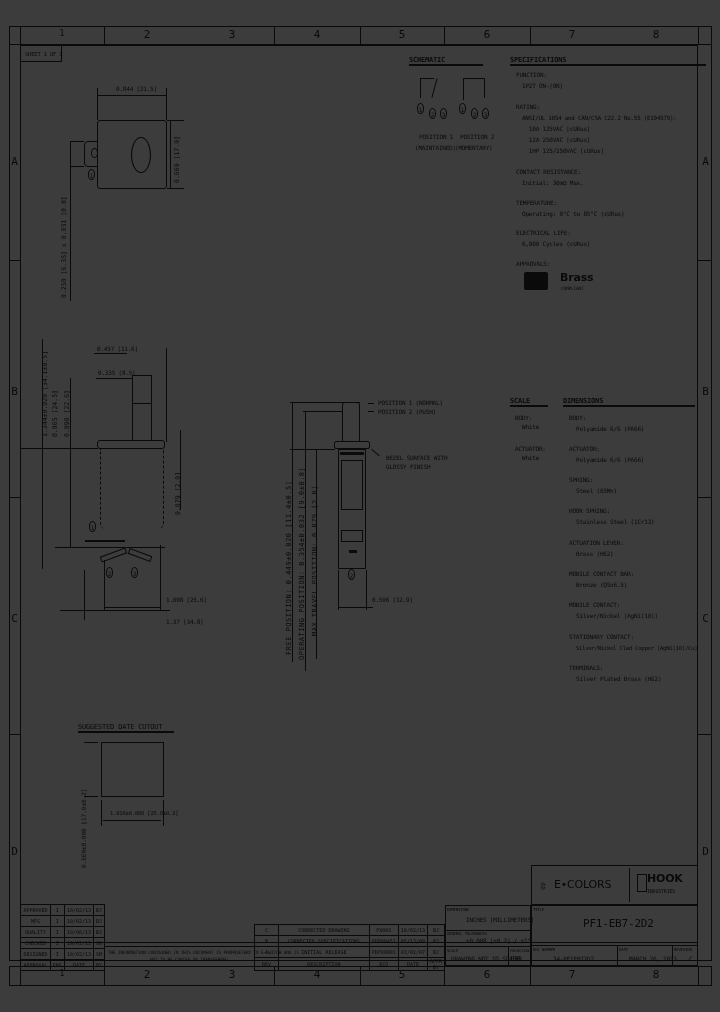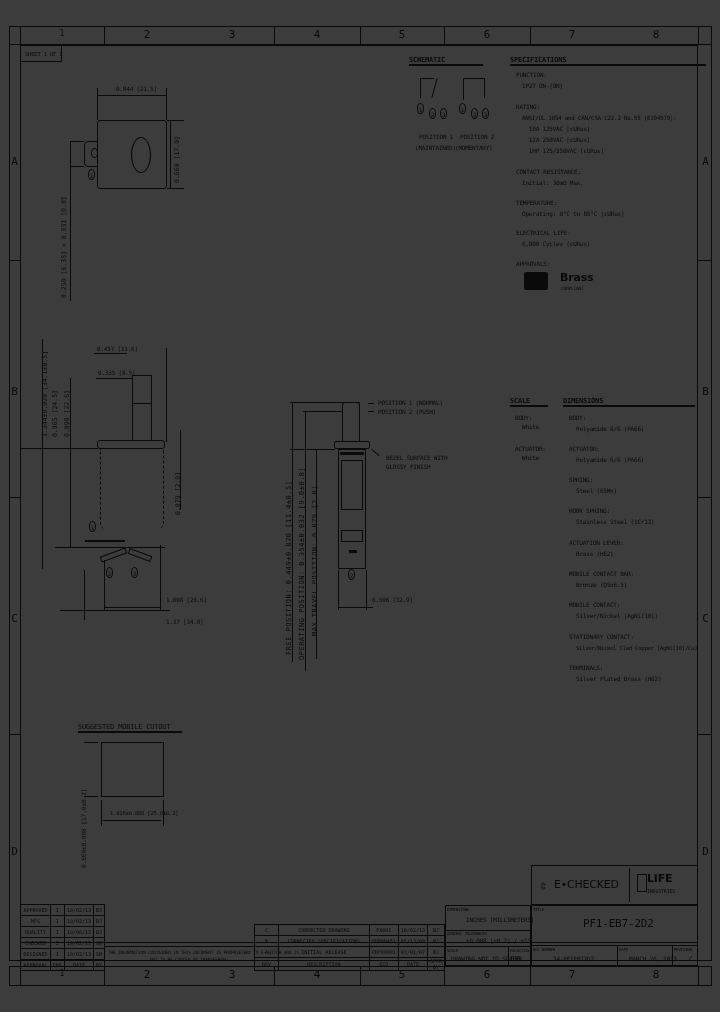--- a/index.html
+++ b/index.html
@@ -155,21 +155,21 @@
   <div class="vt" style="left:285px;top:655px;font-size:7px;letter-spacing:0.5px;">FREE POSITION: 0.449±0.020 [11.4±0.5]</div>
   <div class="vt" style="left:298px;top:660px;font-size:7px;letter-spacing:0.5px;">OPERATING POSITION: 0.354±0.032 [9.0±0.8]</div>
   <div class="vt" style="left:311px;top:636px;font-size:7px;letter-spacing:0.5px;">MAX TRAVEL POSITION: 0.079 [2.0]</div>
   <div class="ln" style="left:338px;top:607px;width:35px;height:1px;"></div>
   <div class="ln" style="left:338px;top:570px;width:1px;height:40px;"></div>
   <div class="ln" style="left:366px;top:570px;width:1px;height:40px;"></div>
   <div class="t" style="left:372px;top:596px;font-size:6px;">0.506 [12.9]</div>
 </div>
 
 <div>
-  <div class="t under" style="left:78px;top:723px;font-size:7px;padding-right:12px;">SUGGESTED MOBILE CUTOUT</div>
+  <div class="t under" style="left:78px;top:723px;font-size:7px;padding-right:12px;">SUGGESTED DATE CUTOUT</div>
   <div class="box" style="left:101px;top:742px;width:63px;height:55px;"></div>
   <div class="ln" style="left:84px;top:742px;width:14px;height:1px;"></div>
   <div class="ln" style="left:84px;top:796px;width:14px;height:1px;"></div>
   <div class="ln" style="left:101px;top:800px;width:1px;height:26px;"></div>
   <div class="ln" style="left:163px;top:800px;width:1px;height:26px;"></div>
   <div class="ln" style="left:103px;top:820px;width:58px;height:1px;"></div>
   <div class="t" style="left:110px;top:809px;font-size:5.5px;">1.016±0.008 [25.8±0.2]</div>
   <div class="vt" style="left:80px;top:868px;font-size:6px;">0.669±0.008 [17.0±0.2]</div>
 </div>
 
@@ -329,23 +329,23 @@
   <div class="t" style="left:447px;top:930px;font-size:4px;">GENERAL TOLERANCES</div>
   <div class="t" style="left:466px;top:937px;font-size:6px;">±0.008 [±0.2] / ±1°</div>
   <div class="t" style="left:447px;top:947px;font-size:4px;">SCALE</div>
   <div class="t" style="left:451px;top:955px;font-size:6px;">DRAWING NOT TO SCALE</div>
   <div class="t" style="left:510px;top:947px;font-size:3.5px;">PROJECTION</div>
   <div class="abs" style="left:511px;top:953px;width:16px;height:10px;font-size:9px;line-height:10px;">⊟⊕</div>
 
   <div class="box" style="left:531px;top:865px;width:167px;height:40px;"></div>
   <div class="ln" style="left:629px;top:868px;width:1px;height:34px;"></div>
   <div class="abs" style="left:537px;top:871px;width:12px;height:28px;font-size:14px;line-height:28px;text-align:center;">⇳</div>
-  <div class="t" style="left:554px;top:879px;font-size:11px;line-height:12px;font-family:'DejaVu Sans',sans-serif;">E•CHECKED</div>
+  <div class="t" style="left:554px;top:879px;font-size:11px;line-height:12px;font-family:'DejaVu Sans',sans-serif;">E•COLORS</div>
   <div class="abs" style="left:637px;top:874px;width:8px;height:16px;border:1.5px solid #0a0a0a;"></div>
-  <div class="t tb" style="left:647px;top:873px;font-size:11px;line-height:12px;font-family:'DejaVu Sans',sans-serif;">LIFE</div>
+  <div class="t tb" style="left:647px;top:873px;font-size:11px;line-height:12px;font-family:'DejaVu Sans',sans-serif;">HOOK</div>
   <div class="t" style="left:647px;top:887px;font-size:5px;">INDUSTRIES</div>
 
   <div class="box" style="left:531px;top:905px;width:167px;height:41px;"></div>
   <div class="t" style="left:533px;top:906px;font-size:4px;">TITLE</div>
   <div class="t" style="left:583px;top:918px;font-size:11px;line-height:12px;">PF1-EB7-2D2</div>
 
   <div class="box" style="left:531px;top:945px;width:167px;height:21px;"></div>
   <div class="ln" style="left:617px;top:945px;width:1px;height:21px;"></div>
   <div class="ln" style="left:672px;top:945px;width:1px;height:21px;"></div>
   <div class="t" style="left:533px;top:946px;font-size:4px;">DOC NUMBER</div>

